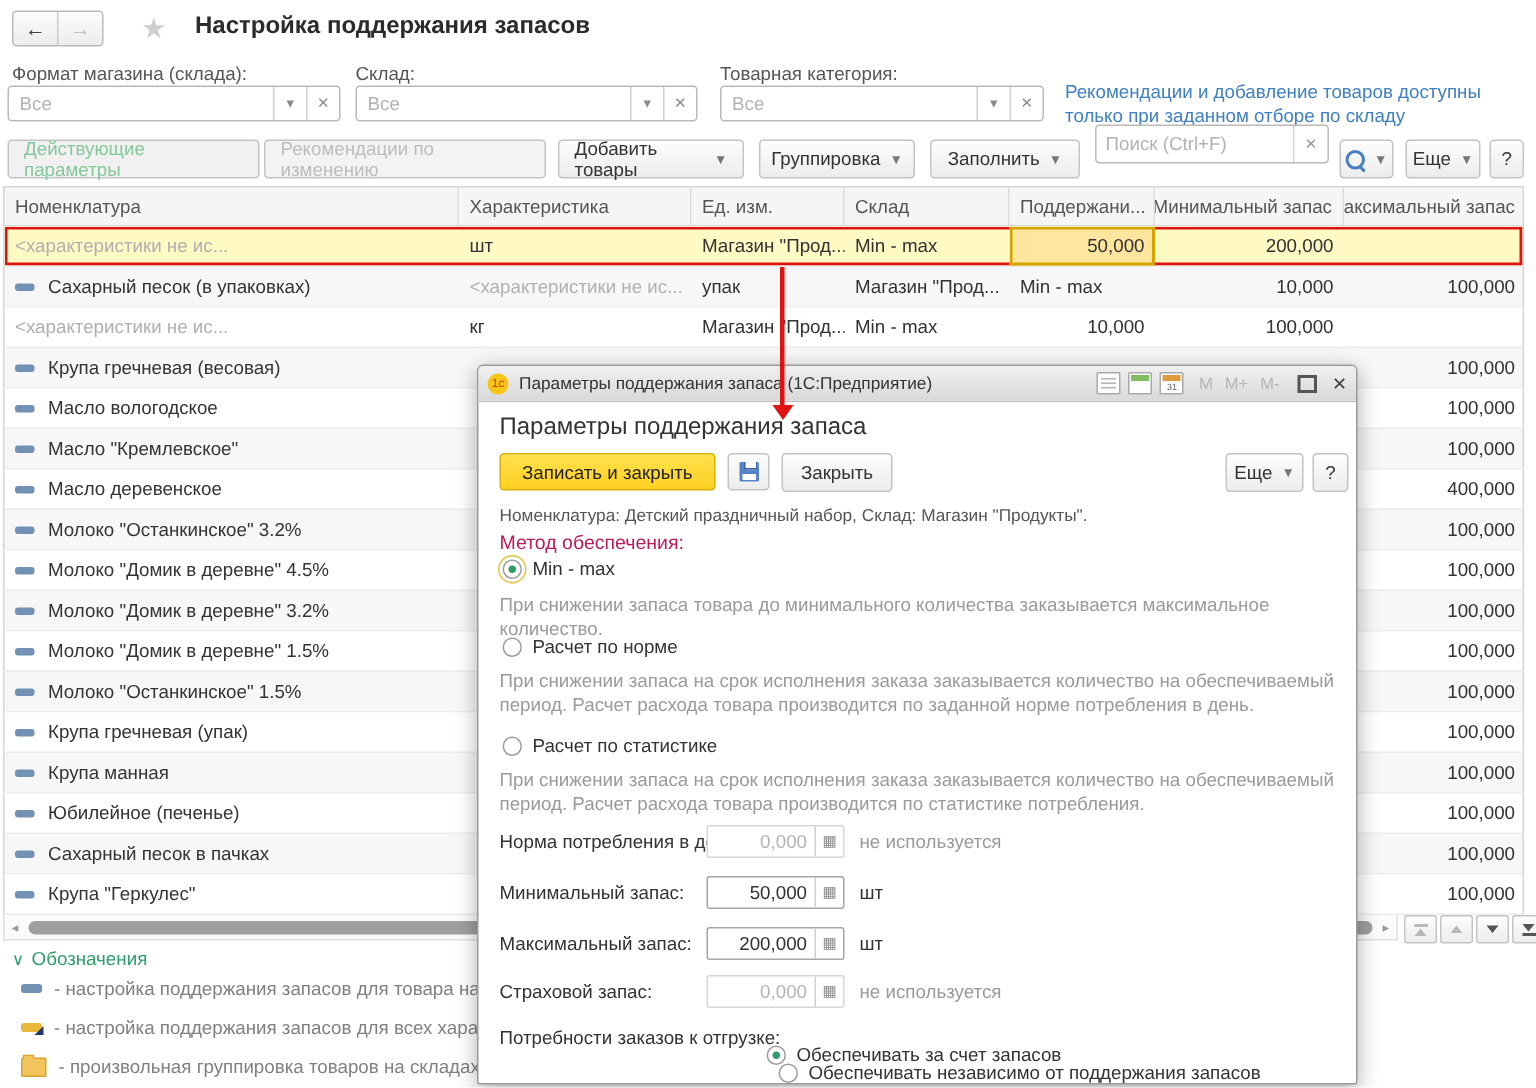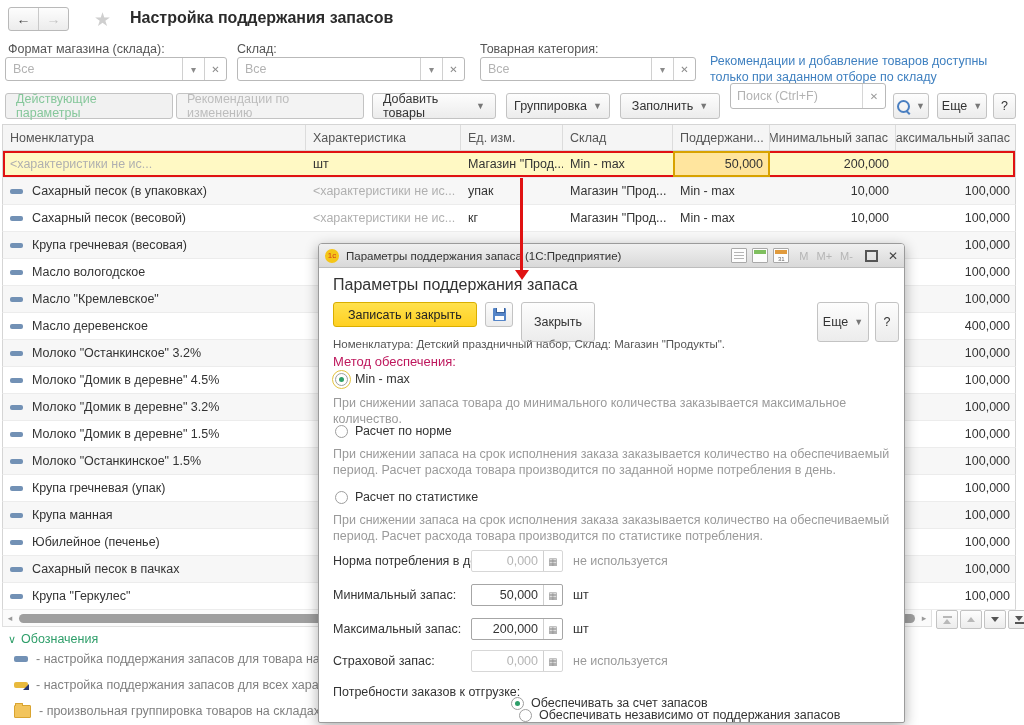--- a/index.html
+++ b/index.html
@@ -88,21 +88,21 @@
   .wbtn{margin-left:10px;color:#444;font-size:12px;font-weight:bold;}
   .sq{width:9px;height:8px;border:2px solid #555;margin-left:12px;}
 
   .dlg-heading{position:absolute;left:14px;top:32px;font-size:16px;color:#333;}
   .ybtn{position:absolute;left:14px;top:58px;height:25px;padding:0 14px;display:flex;align-items:center;font-weight:normal;color:#222;
         background:linear-gradient(#ffe14d,#ffd022);border:1px solid #d9ae00;border-radius:3px;box-sizing:border-box;}
   .icobtn{position:absolute;top:58px;height:25px;width:28px;display:flex;align-items:center;justify-content:center;border:1px solid #c3c3c3;border-radius:3px;background:linear-gradient(#fdfdfd,#ececec);box-sizing:border-box;}
   .floppy{width:13px;height:13px;background:#5585c8;border-radius:1px;position:relative;}
   .floppy:before{content:"";position:absolute;left:3px;top:0;width:7px;height:4px;background:#fff;border:1px solid #39619c;border-top:0;}
   .floppy:after{content:"";position:absolute;left:2px;bottom:1px;width:9px;height:4px;background:#fff;}
-  .gbtn{position:absolute;top:58px;height:40px;padding:0 12px;display:flex;align-items:center;justify-content:center;color:#333;border:1px solid #c3c3c3;border-radius:3px;background:linear-gradient(#fdfdfd,#ececec);box-sizing:border-box;}
+  .gbtn{position:absolute;top:58px;height:26px;padding:0 12px;display:flex;align-items:center;justify-content:center;color:#333;border:1px solid #c3c3c3;border-radius:3px;background:linear-gradient(#fdfdfd,#ececec);box-sizing:border-box;}
   .dlg-info{position:absolute;left:14px;top:94px;font-size:11.5px;color:#555;}
   .green-lbl{position:absolute;left:14px;color:#be185d;font-size:13px;}
   .radio-row{position:absolute;display:flex;align-items:center;color:#333;}
   .rad{width:13px;height:13px;border:1px solid #9e9e9e;border-radius:50%;background:#fff;margin-right:7px;position:relative;flex:none;box-sizing:border-box;}
   .rad.on:after{content:"";position:absolute;left:3px;top:3px;width:5px;height:5px;border-radius:50%;background:#2e9e69;}
   .rad.focus{outline:1px solid #e3c33f;outline-offset:2px;}
   .desc{position:absolute;left:14px;width:565px;color:#9a9a9a;line-height:15.5px;}
   .fld-label{position:absolute;left:14px;color:#333;}
   .numbox{position:absolute;left:152px;width:92px;height:22px;border:1px solid #a6a6a6;border-radius:2px;display:flex;align-items:center;background:#fff;box-sizing:border-box;}
   .numbox .v{flex:1;text-align:right;padding-right:5px;color:#333;}
@@ -209,24 +209,20 @@
           <span class="c-name-txt">Сахарный песок (в упаковках)</span>
         </div>
     <div class="td c-char">&lt;характеристики не ис...</div>
     <div class="td c-unit">упак</div>
     <div class="td c-wh">Магазин "Прод...</div>
     <div class="td c-method">Min - max</div>
     <div class="td num c-min">10,000</div>
     <div class="td num c-max">100,000</div>
   </div>
       <div class="trow row">
-    <div class="td c-name">
-          <span class="dash"></span>
-          <span class="c-name-txt">Сахарный песок (весовой)</span>
-        </div>
     <div class="td c-char">&lt;характеристики не ис...</div>
     <div class="td c-unit">кг</div>
     <div class="td c-wh">Магазин "Прод...</div>
     <div class="td c-method">Min - max</div>
     <div class="td num c-min">10,000</div>
     <div class="td num c-max">100,000</div>
   </div>
       <div class="trow row">
     <div class="td c-name">
           <span class="dash"></span>

